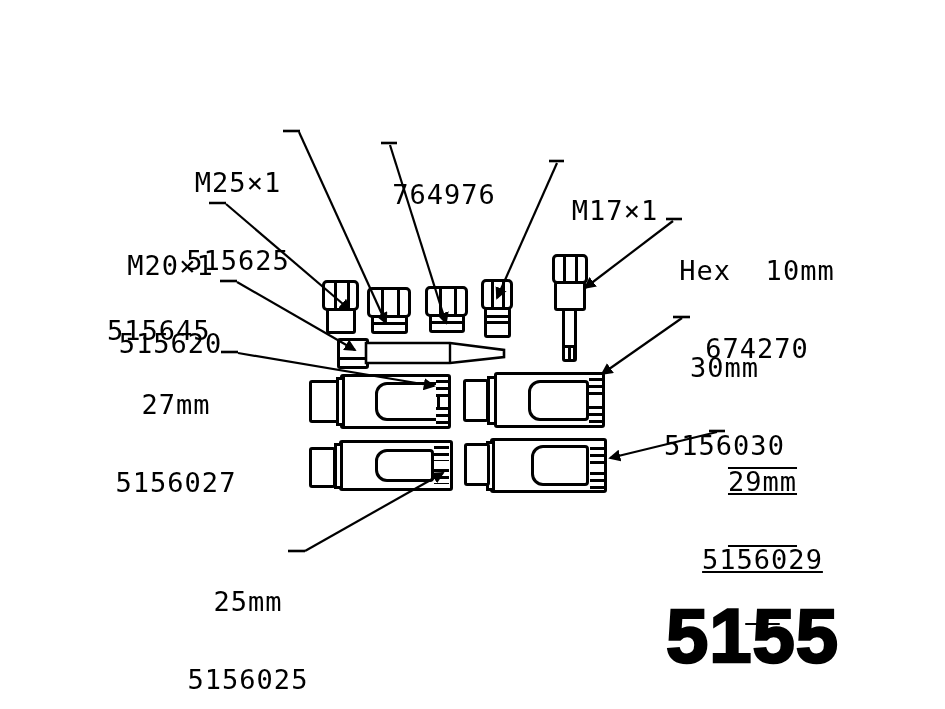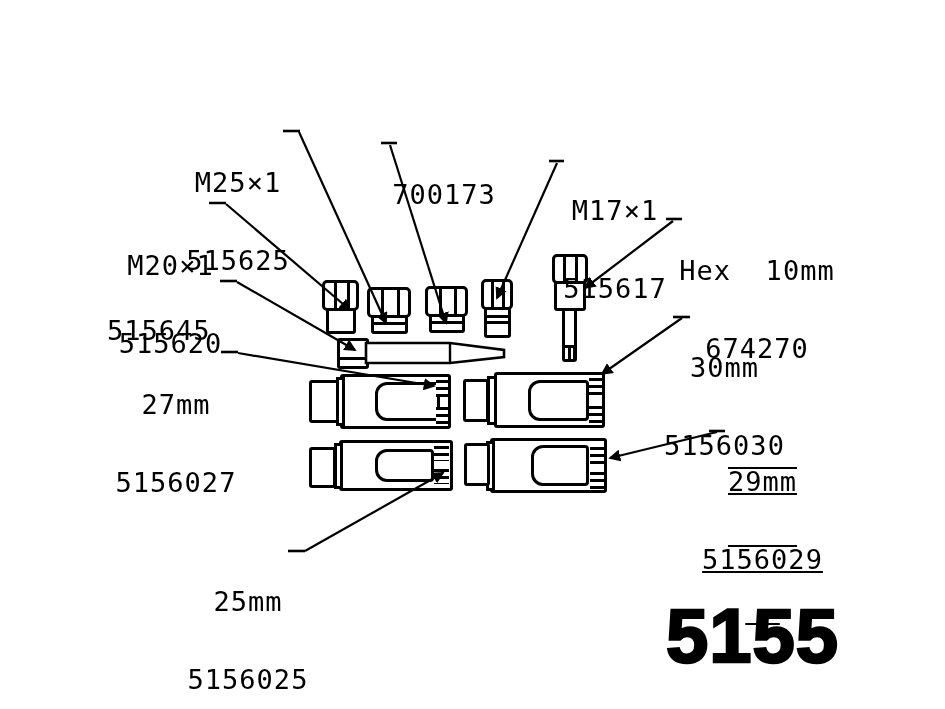--- a/index.html
+++ b/index.html
@@ -102,25 +102,24 @@
   <div class="part r2" style="left:464px;top:443px;width:26px;height:43px;"></div>
   <div class="part window" style="left:531px;top:445px;width:58px;height:41px;"></div>
   <div class="stripes" style="left:590px;top:447px;width:14px;height:17px;"></div>
   <div class="stripes" style="left:590px;top:472px;width:14px;height:17px;"></div>
 
   <div class="label" style="left:158px;top:118px;width:160px;">
     <span>M25×1</span>
     <span>515625</span>
   </div>
   <div class="label" style="left:374px;top:130px;width:140px;">
-    <span>700173</span>
+    <span>764976</span>
   </div>
   <div class="label" style="left:545px;top:146px;width:140px;">
     <span>M17×1</span>
-    <span>515617</span>
   </div>
   <div class="label" style="left:98px;top:201px;width:145px;">
     <span>M20×1</span>
     <span>515620</span>
   </div>
   <div class="label" style="left:672px;top:206px;width:170px;">
     <span>Hex  10mm</span>
     <span>674270</span>
   </div>
   <div class="label left" style="left:107px;top:266px;width:130px;">

